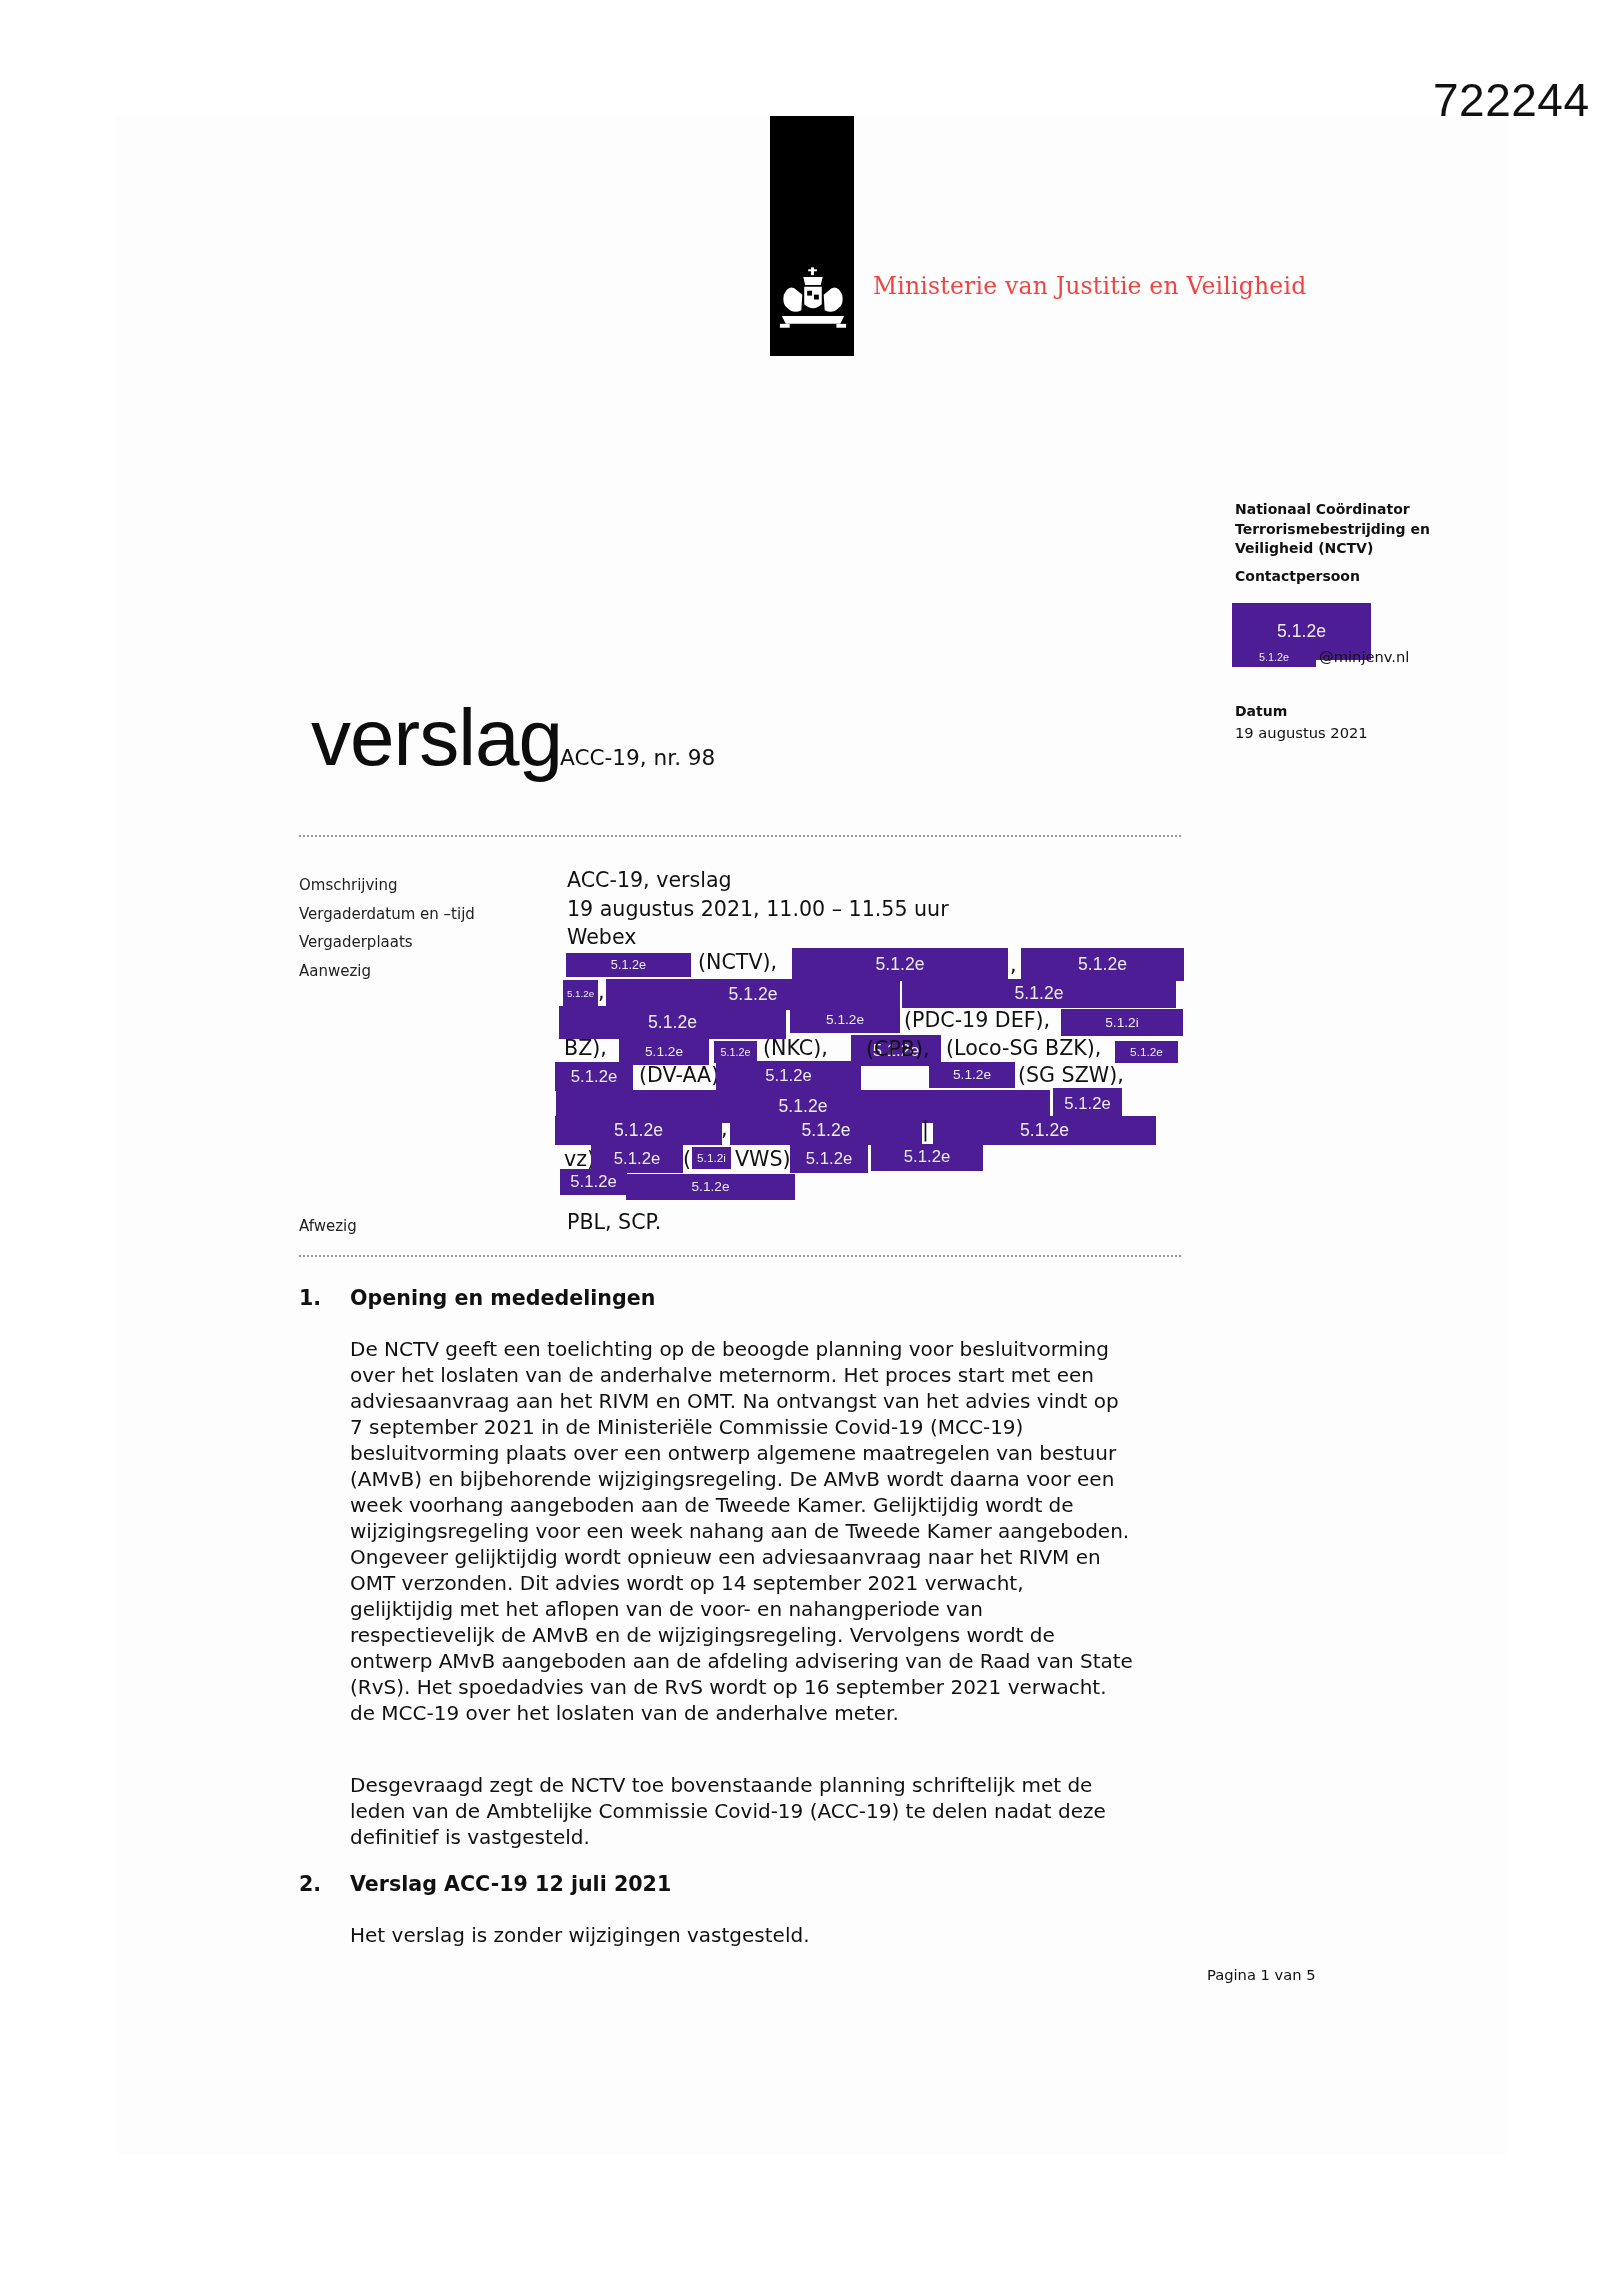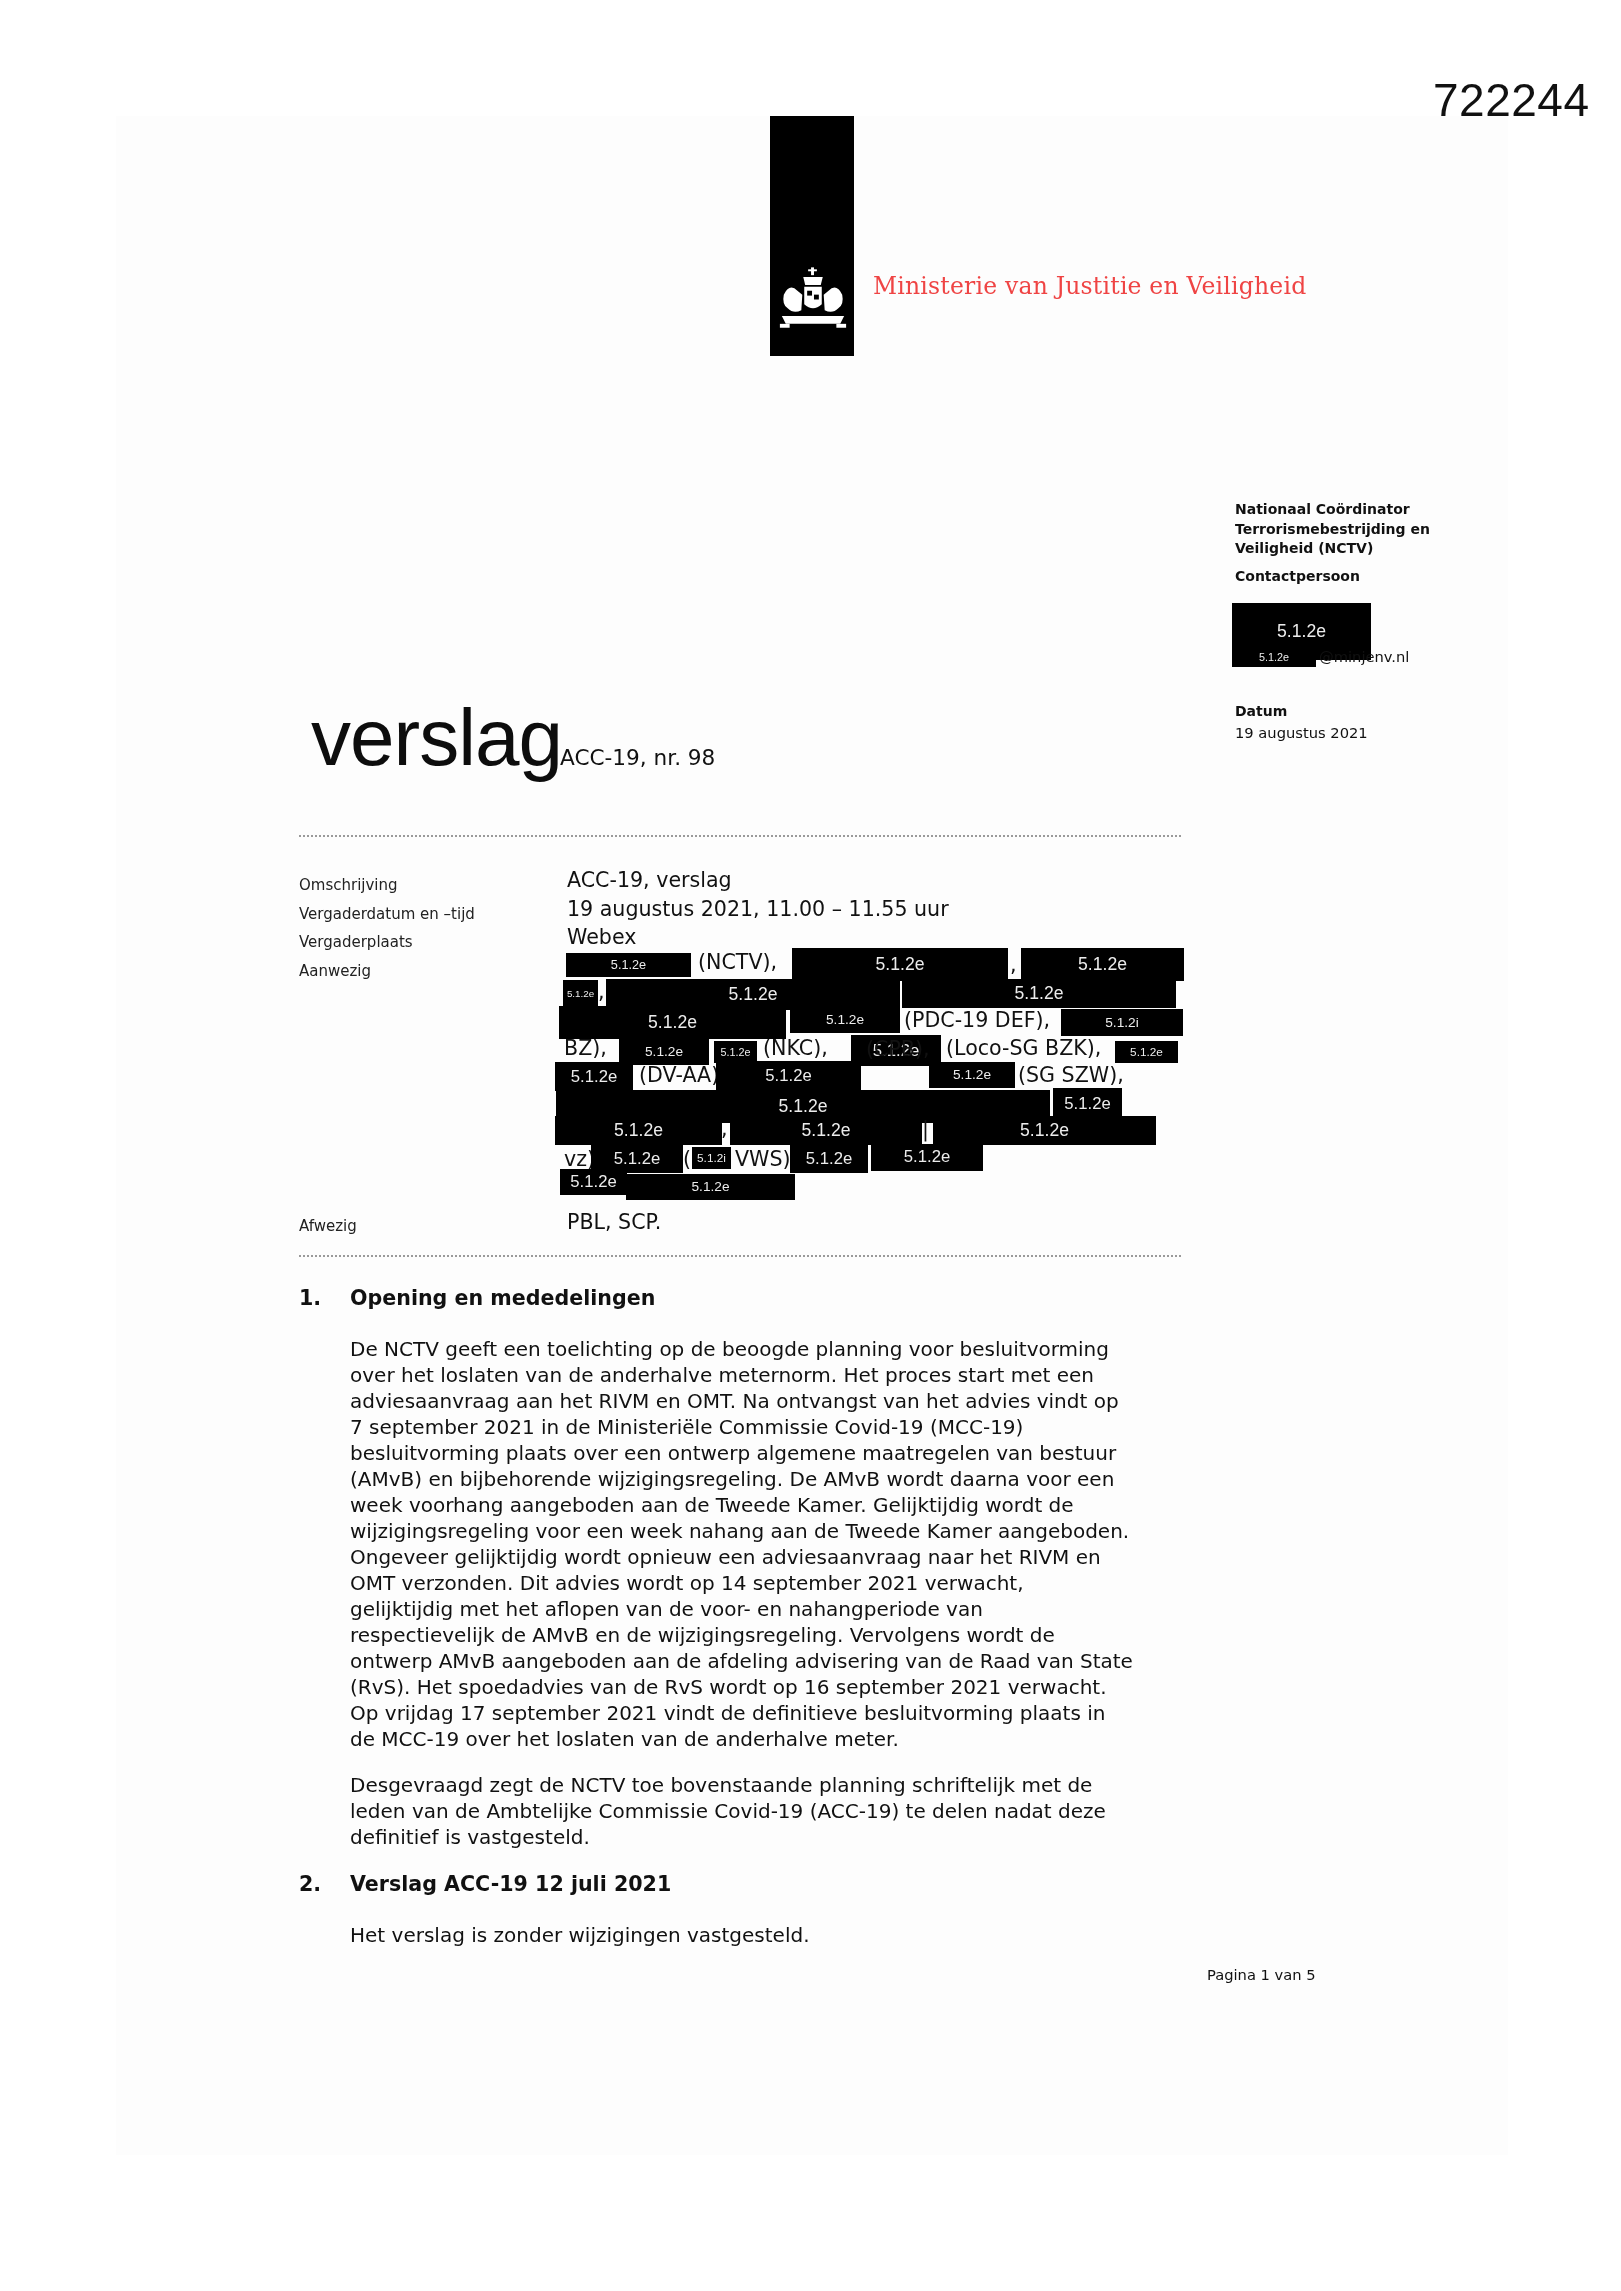--- a/index.html
+++ b/index.html
@@ -31,21 +31,21 @@
       letter-spacing: 0.2px;
     }
     
     .side {
       position: absolute; left: 1235px; top: 500px; width: 235px;
       font-family: "DejaVu Sans", sans-serif; font-size: 14px; line-height: 19.6px; color: #111;
     }
     .side .org { font-weight: bold; }
     .side .label { font-weight: bold; margin-top: 7.8px; }
     .redact {
-      position: absolute; background: #000000; color: #ececec;
+      position: absolute; background: #4c1d95; color: #ececec;
       font-family: "Liberation Sans", sans-serif; text-align: left;
       display: flex; align-items: center; justify-content: center;
       box-sizing: border-box;
     }
     .email-rest {
       position: absolute; left: 1319px; top: 648px; font-size: 14.7px; color: #111;
       font-family: "DejaVu Sans", sans-serif;
     }
     .datum-label {
       position: absolute; left: 1235px; top: 703px; font-weight: bold; font-size: 14px;
@@ -216,21 +216,20 @@
   <span class="line">besluitvorming plaats over een ontwerp algemene maatregelen van bestuur</span>
   <span class="line">(AMvB) en bijbehorende wijzigingsregeling. De AMvB wordt daarna voor een</span>
   <span class="line">week voorhang aangeboden aan de Tweede Kamer. Gelijktijdig wordt de</span>
   <span class="line">wijzigingsregeling voor een week nahang aan de Tweede Kamer aangeboden.</span>
   <span class="line">Ongeveer gelijktijdig wordt opnieuw een adviesaanvraag naar het RIVM en</span>
   <span class="line">OMT verzonden. Dit advies wordt op 14 september 2021 verwacht,</span>
   <span class="line">gelijktijdig met het aflopen van de voor- en nahangperiode van</span>
   <span class="line">respectievelijk de AMvB en de wijzigingsregeling. Vervolgens wordt de</span>
   <span class="line">ontwerp AMvB aangeboden aan de afdeling advisering van de Raad van State</span>
   <span class="line">(RvS). Het spoedadvies van de RvS wordt op 16 september 2021 verwacht.</span>
-  <span class="line">Op vrijdag 17 september 2021 vindt de definitieve besluitvorming plaats in</span>
   <span class="line">de MCC-19 over het loslaten van de anderhalve meter.</span>
 </div>
 <div class="para" style="top:1772px;">
   <span class="line">Desgevraagd zegt de NCTV toe bovenstaande planning schriftelijk met de</span>
   <span class="line">leden van de Ambtelijke Commissie Covid-19 (ACC-19) te delen nadat deze</span>
   <span class="line">definitief is vastgesteld.</span>
 </div>
 
 <div class="section-heading" style="top:1872px;">
   <span class="num">2.</span><span>Verslag ACC-19 12 juli 2021</span>

